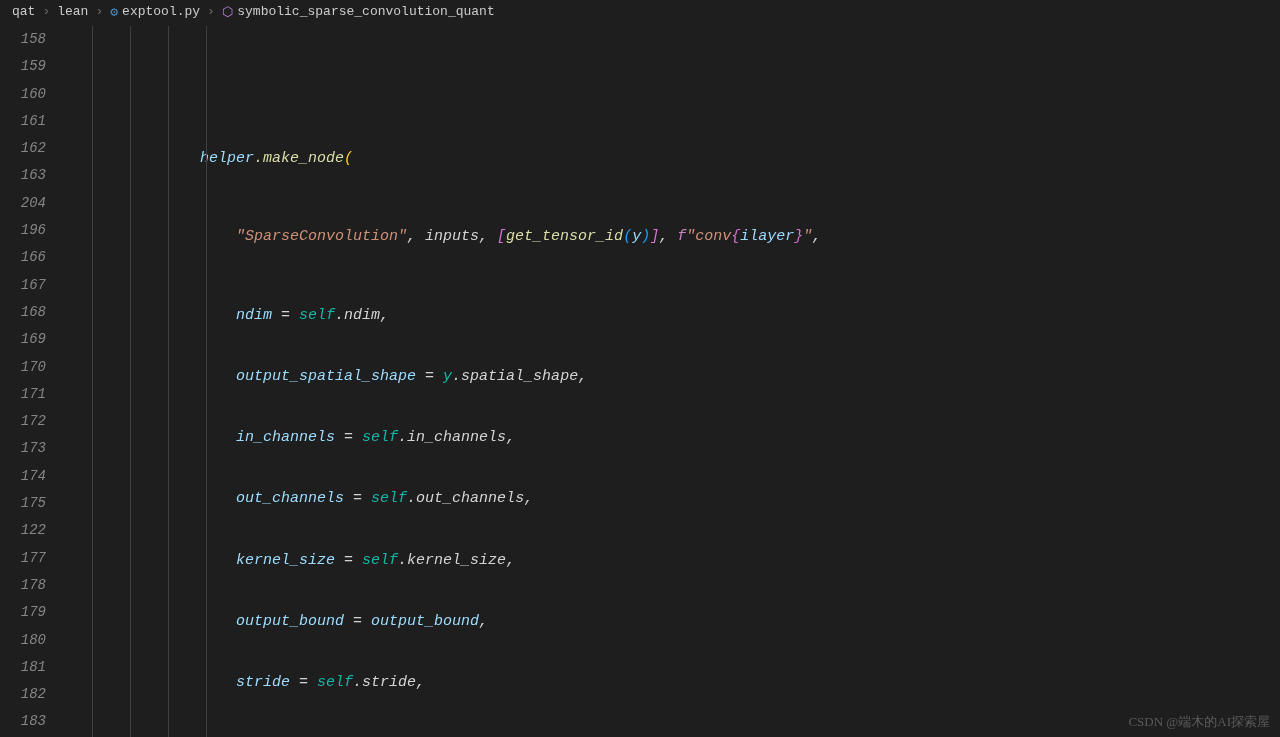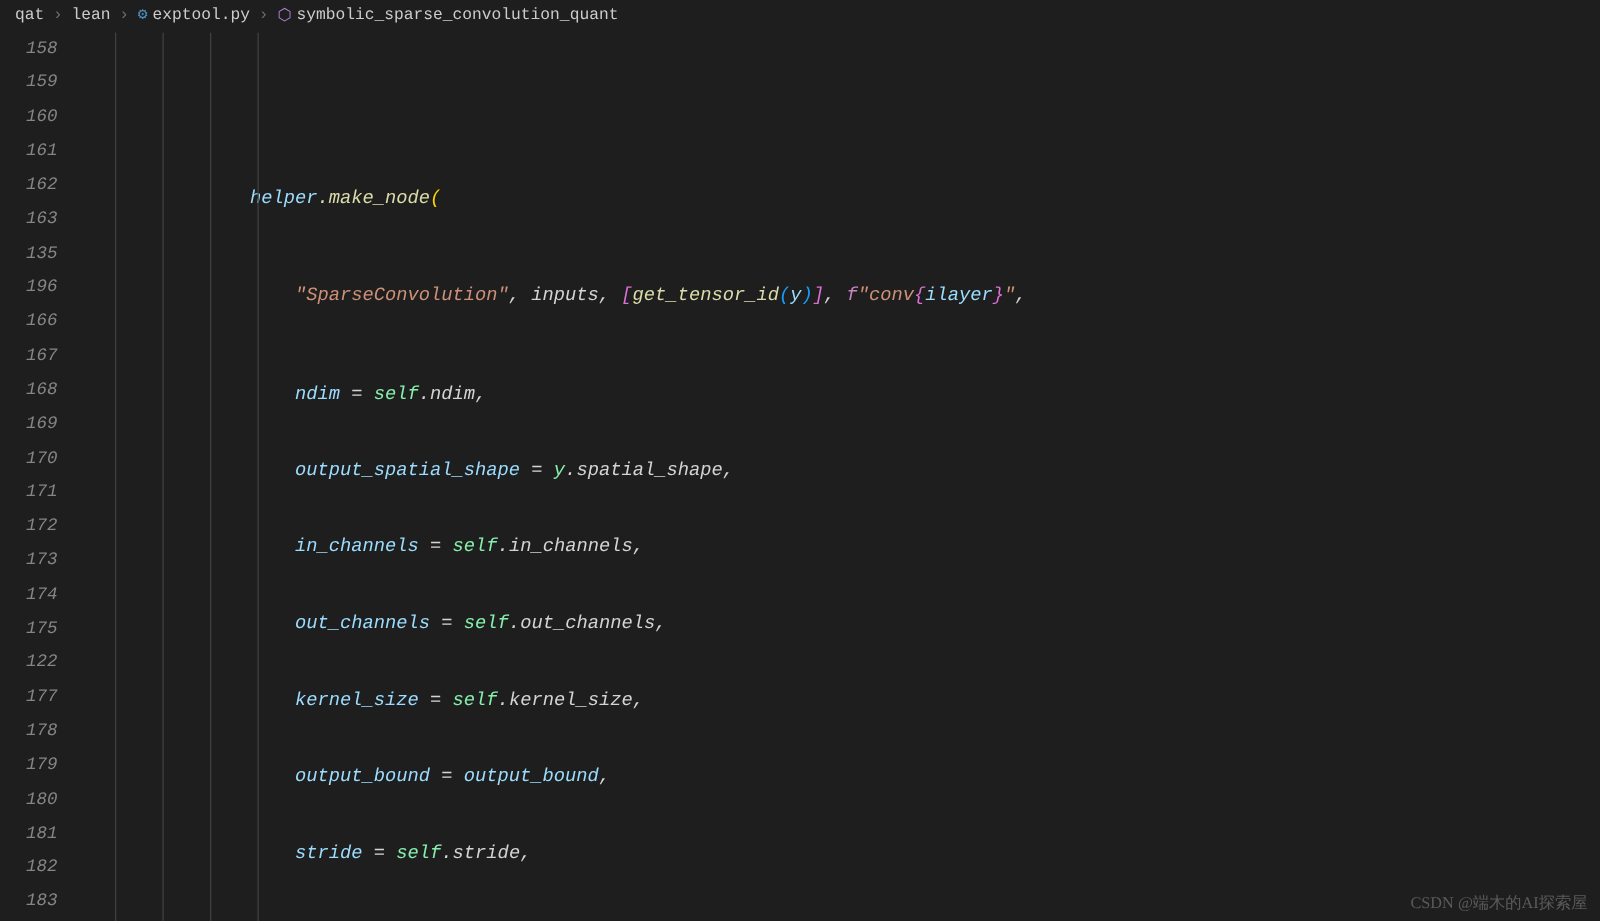--- a/index.html
+++ b/index.html
@@ -55,21 +55,21 @@
     bottom: 0;
     width: 1px;
     background: #404040;
   }
   .ig1 { left: 0px; }
   .ig2 { left: 38px; }
   .ig3 { left: 76px; }
   .ig4 { left: 114px; }
   .tok-call { color: #dcdcaa; }
   .tok-str { color: #ce9178; }
-  .tok-self { color: #86efac; }
+  .tok-self { color: #14b8a6; }
   .tok-var { color: #9cdcfe; }
   .tok-kw { color: #c586c0; }
   .tok-par { color: #ffd700; }
   .tok-par2 { color: #da70d6; }
   .tok-par3 { color: #179fff; }
   .watermark {
     position: absolute;
     bottom: 6px;
     right: 10px;
     font-size: 13px;
@@ -93,21 +93,21 @@
 </div>
 
 <div class="editor">
   <div class="gutter" id="gutter">
       <div class="ln">158</div>
       <div class="ln">159</div>
       <div class="ln">160</div>
       <div class="ln">161</div>
       <div class="ln">162</div>
       <div class="ln">163</div>
-      <div class="ln">135</div>
+      <div class="ln">204</div>
       <div class="ln">196</div>
       <div class="ln">166</div>
       <div class="ln">167</div>
       <div class="ln">168</div>
       <div class="ln">169</div>
       <div class="ln">170</div>
       <div class="ln">171</div>
       <div class="ln">172</div>
       <div class="ln">173</div>
       <div class="ln">174</div>

